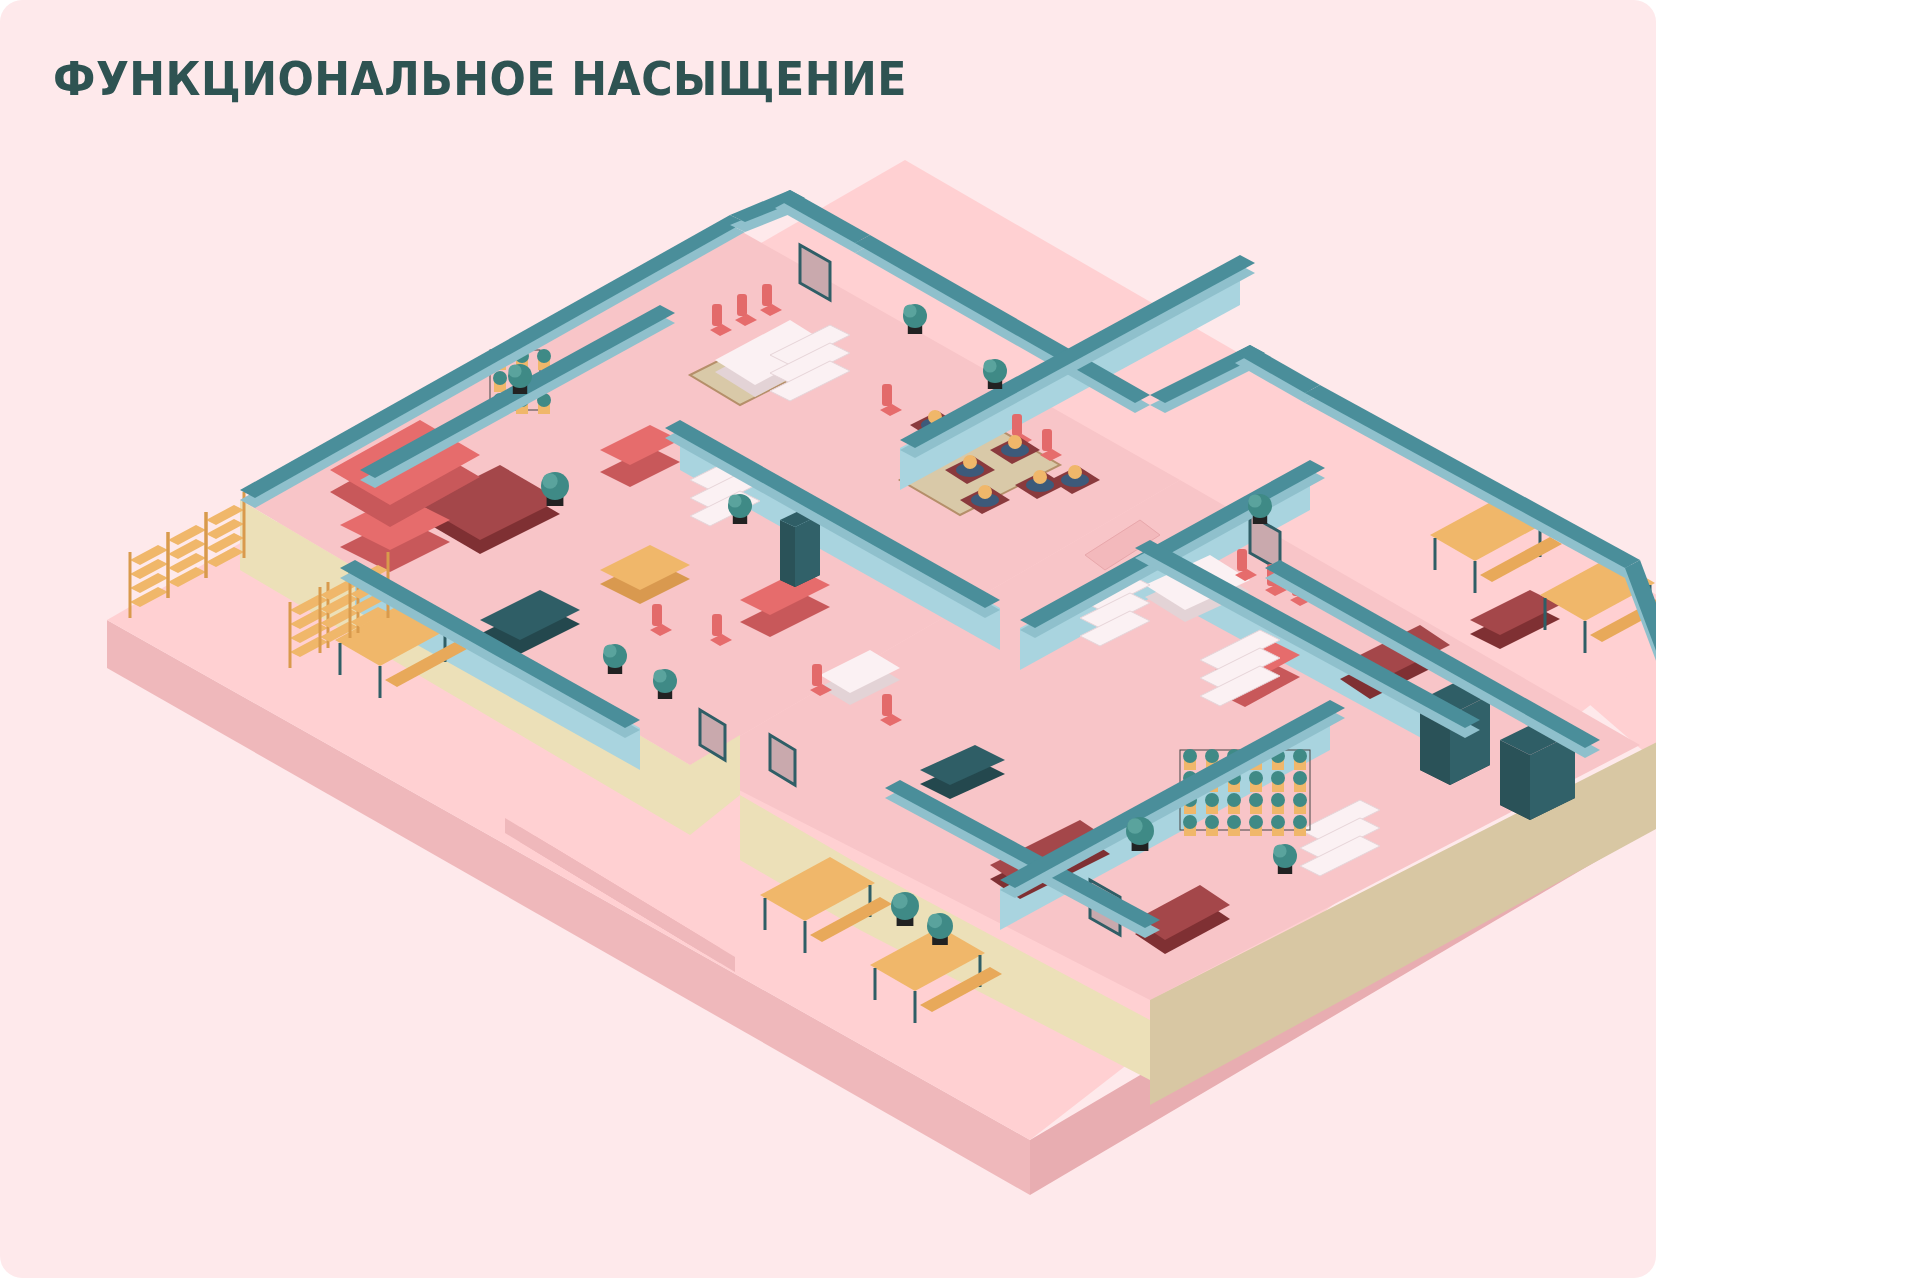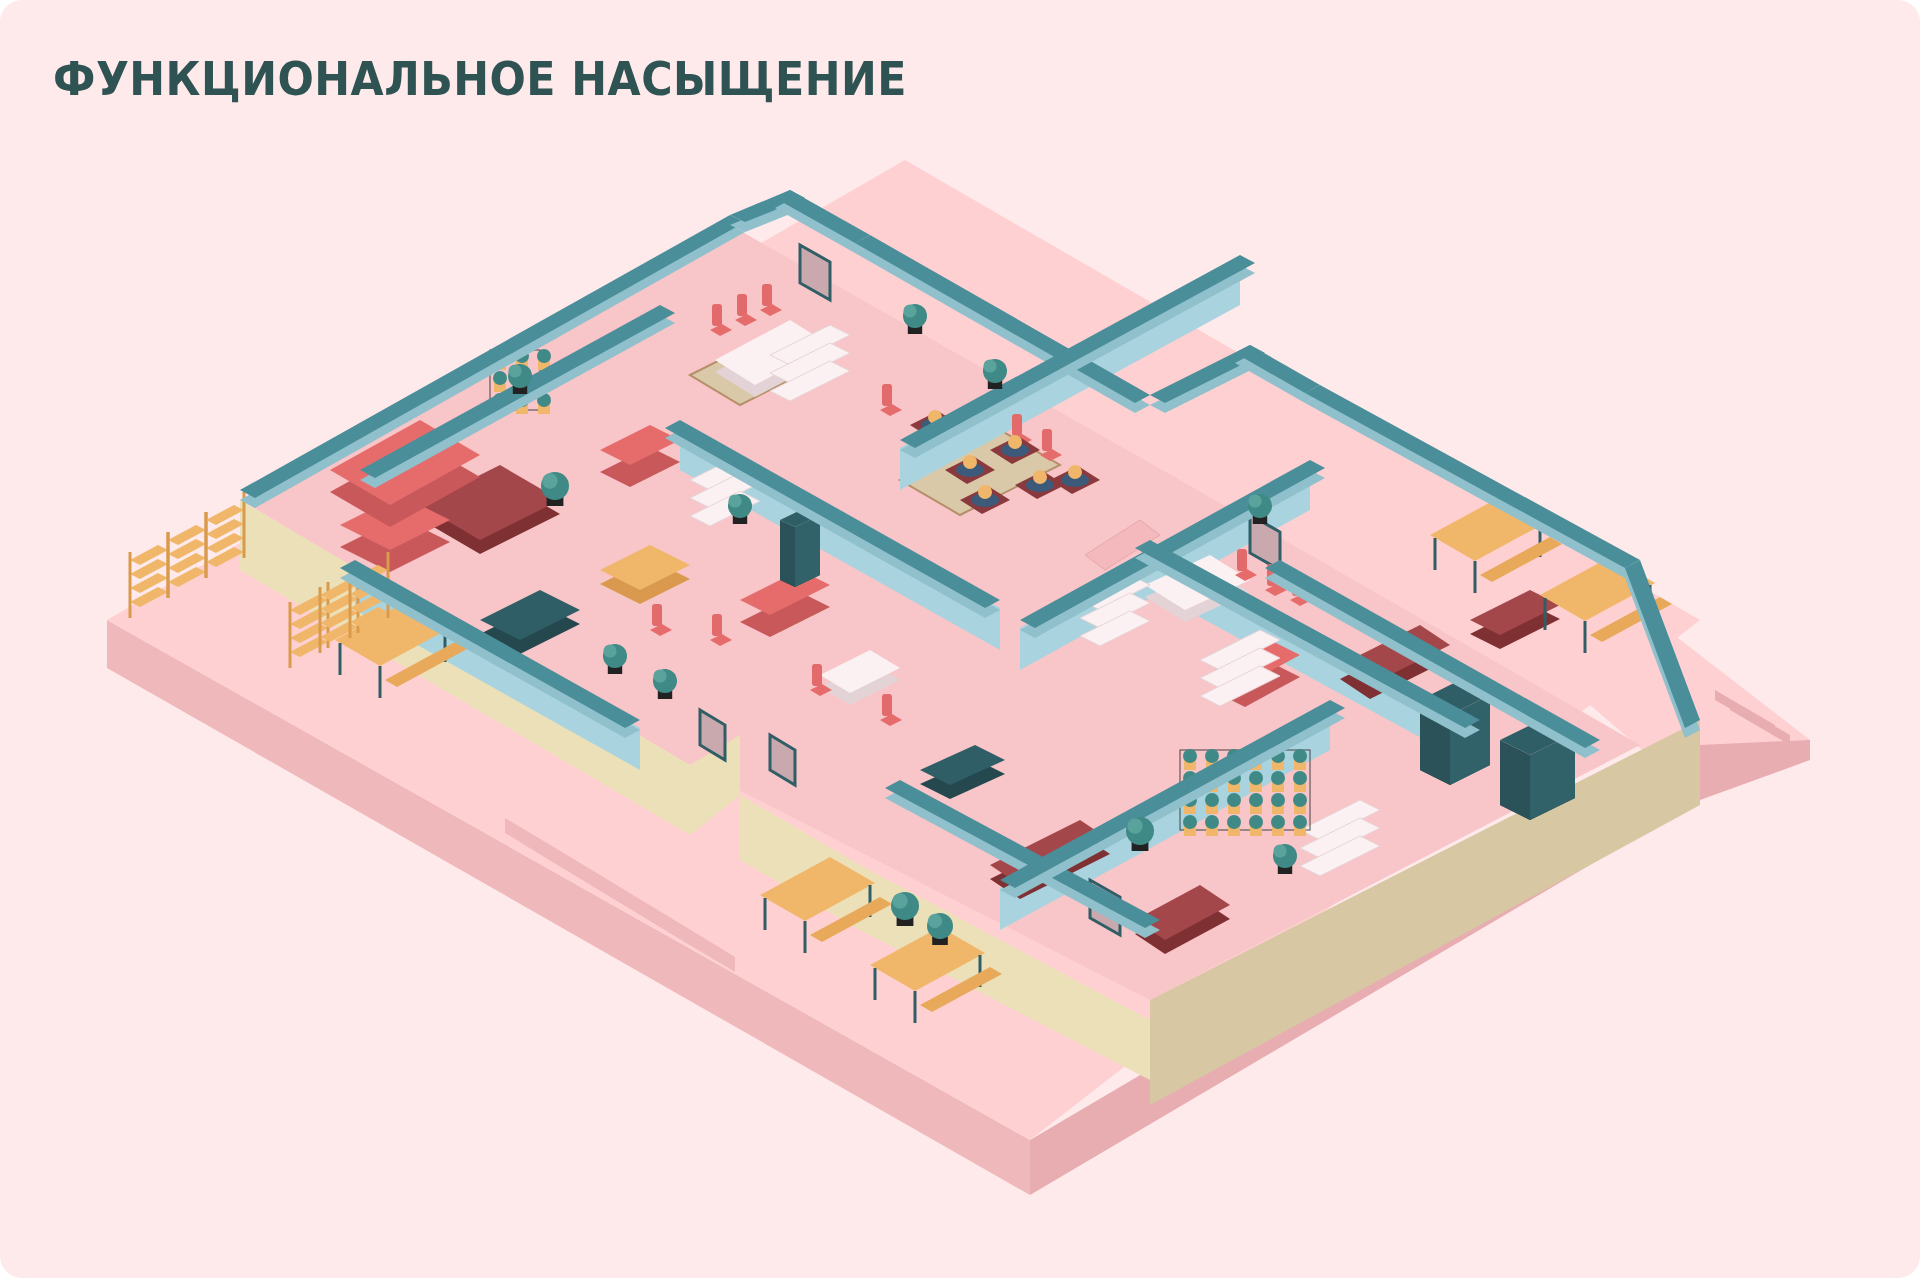--- a/index.html
+++ b/index.html
@@ -1,18 +1,18 @@
 <!DOCTYPE html>
 <html><head>
 <meta charset="utf-8">
 <style>
   html, body { margin: 0; padding: 0; background: #ffffff; }
   body { width: 1920px; height: 1280px; position: relative; overflow: hidden; }
   .card {
-    position: absolute; left: 0; top: 0; width: 1920px; height: 1278px;
+    position: absolute; left: 0; top: 0; width: 1656px; height: 1278px;
     background: #fee9eb; border-radius: 22px; overflow: hidden;
   }
   .title {
     position: absolute; left: 53px; top: 52px;
     font-family: "DejaVu Sans", sans-serif; font-weight: bold;
     font-size: 46px; letter-spacing: 0.5px; color: #2e5352;
     transform: scaleX(0.93); transform-origin: left top; white-space: nowrap;
   }
   svg.plan { position: absolute; left: 0; top: 0; }
 </style>

